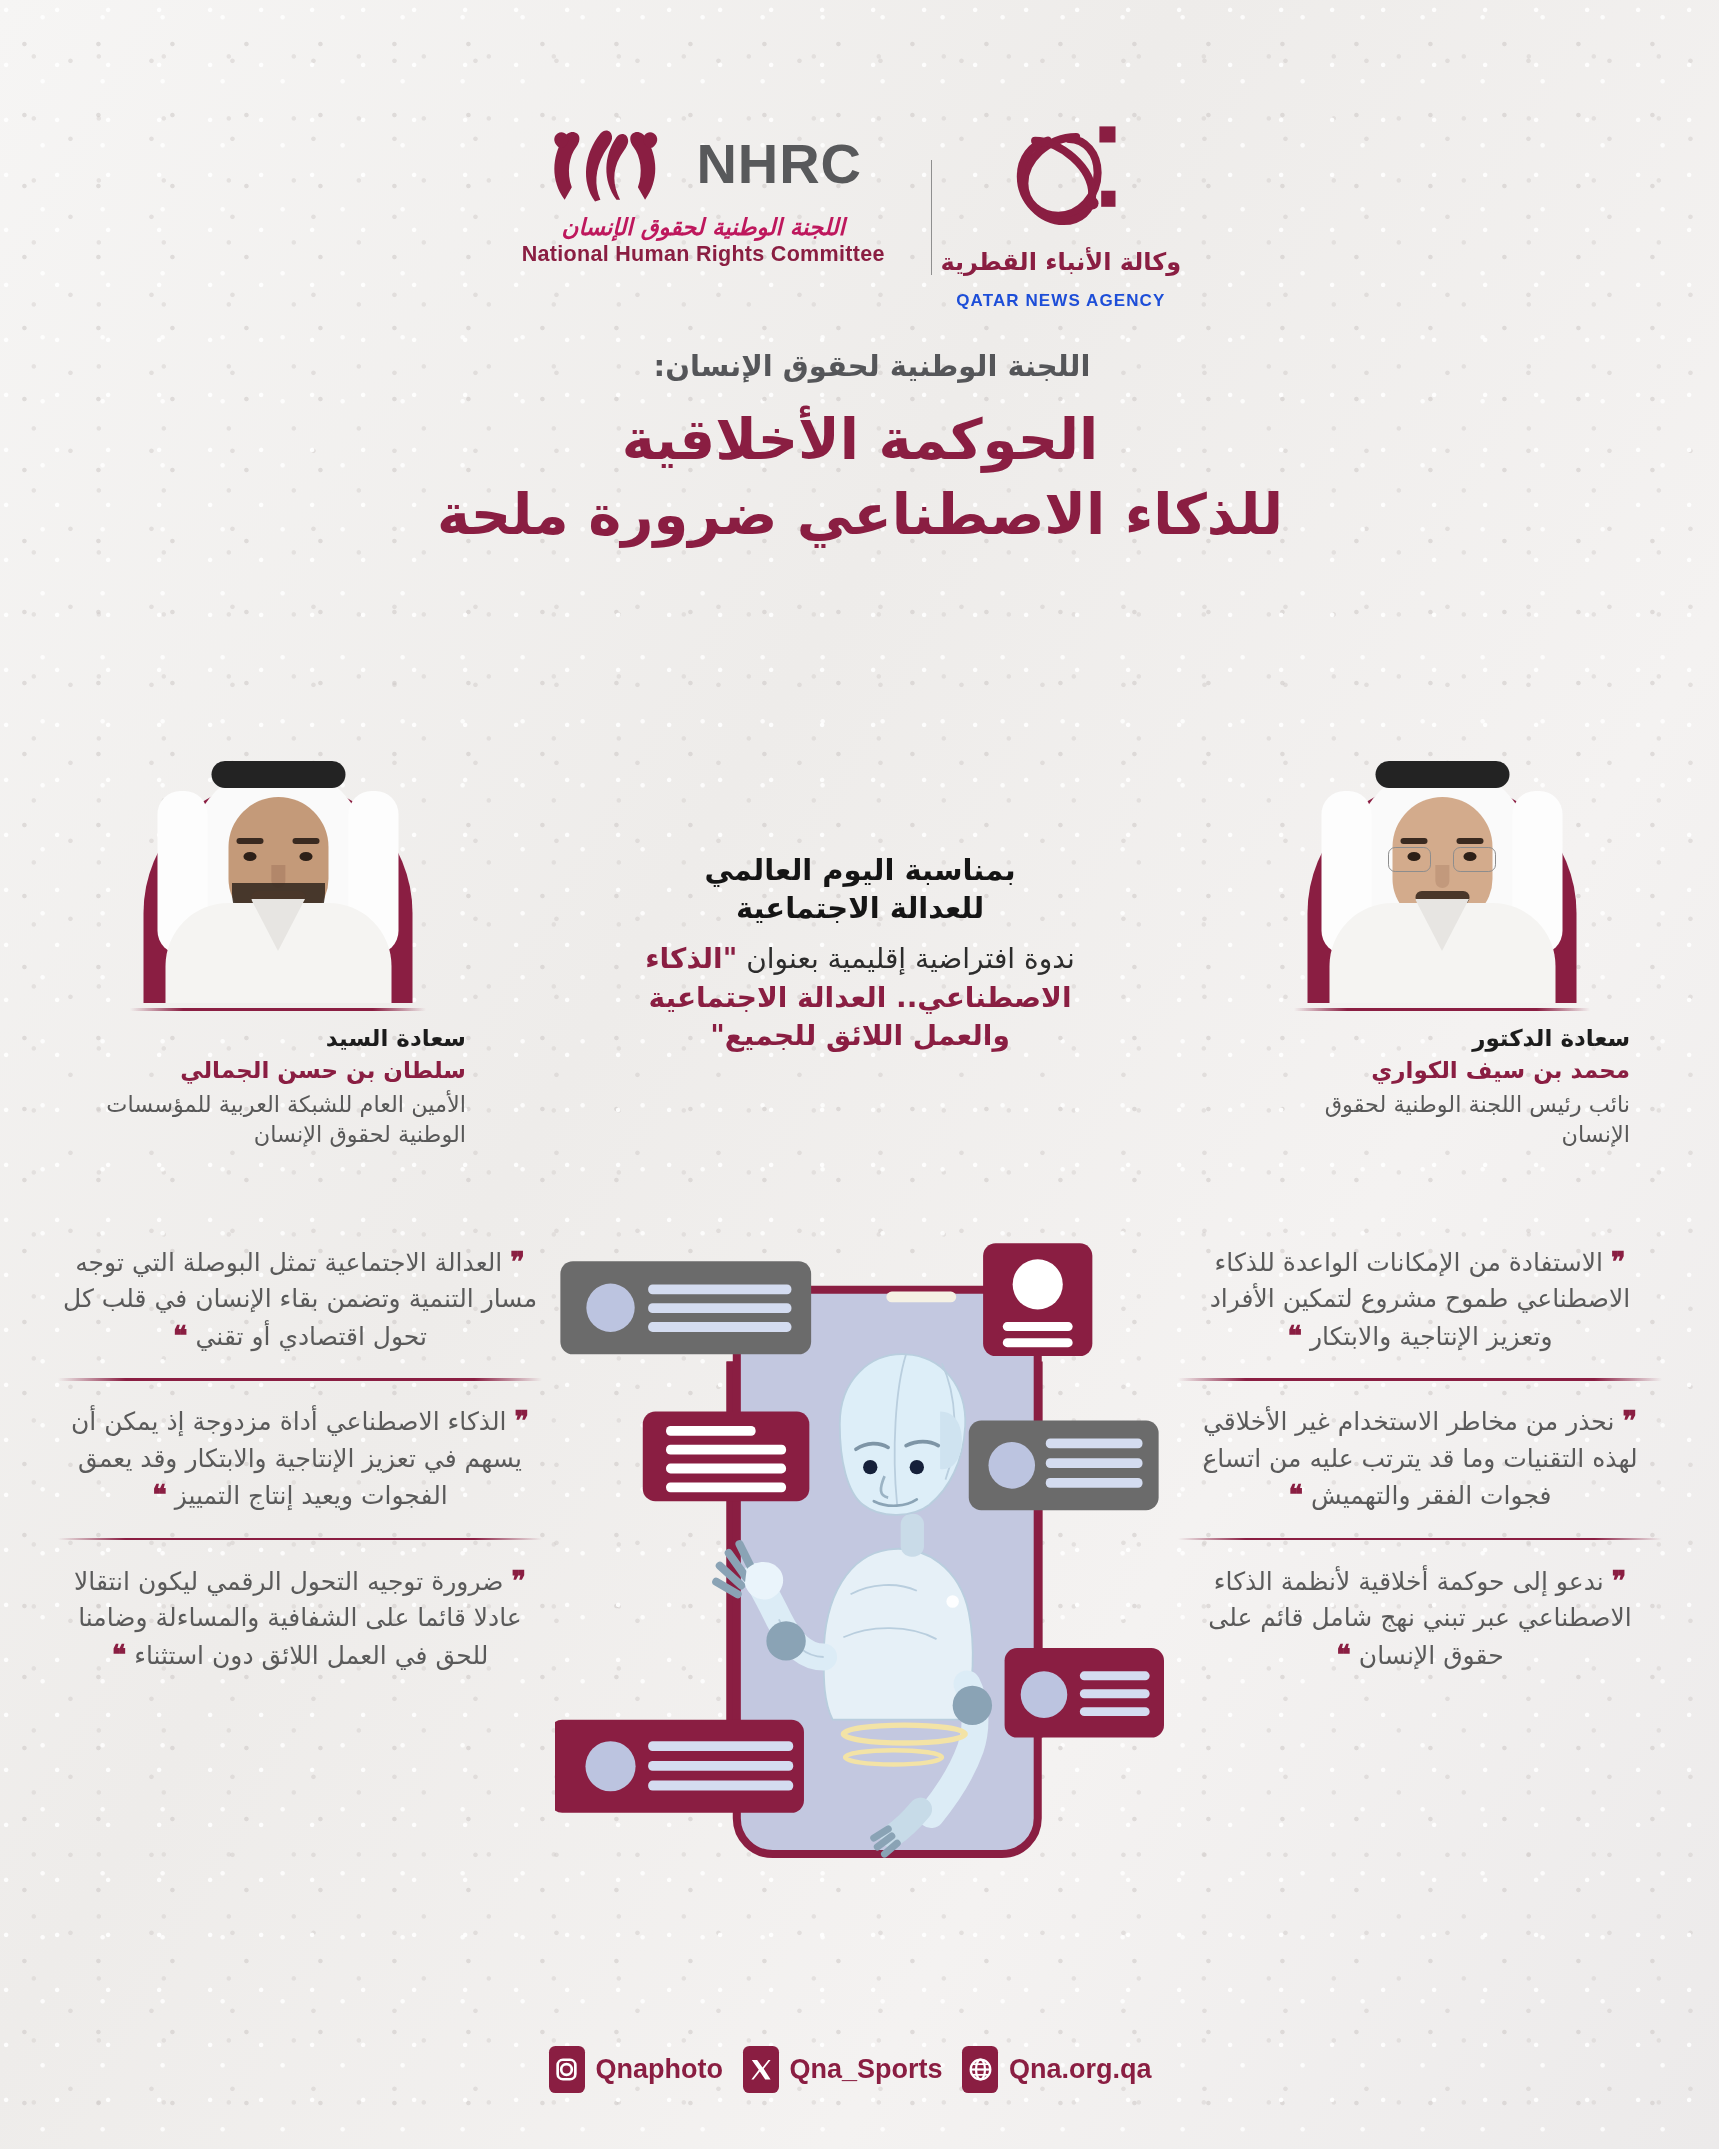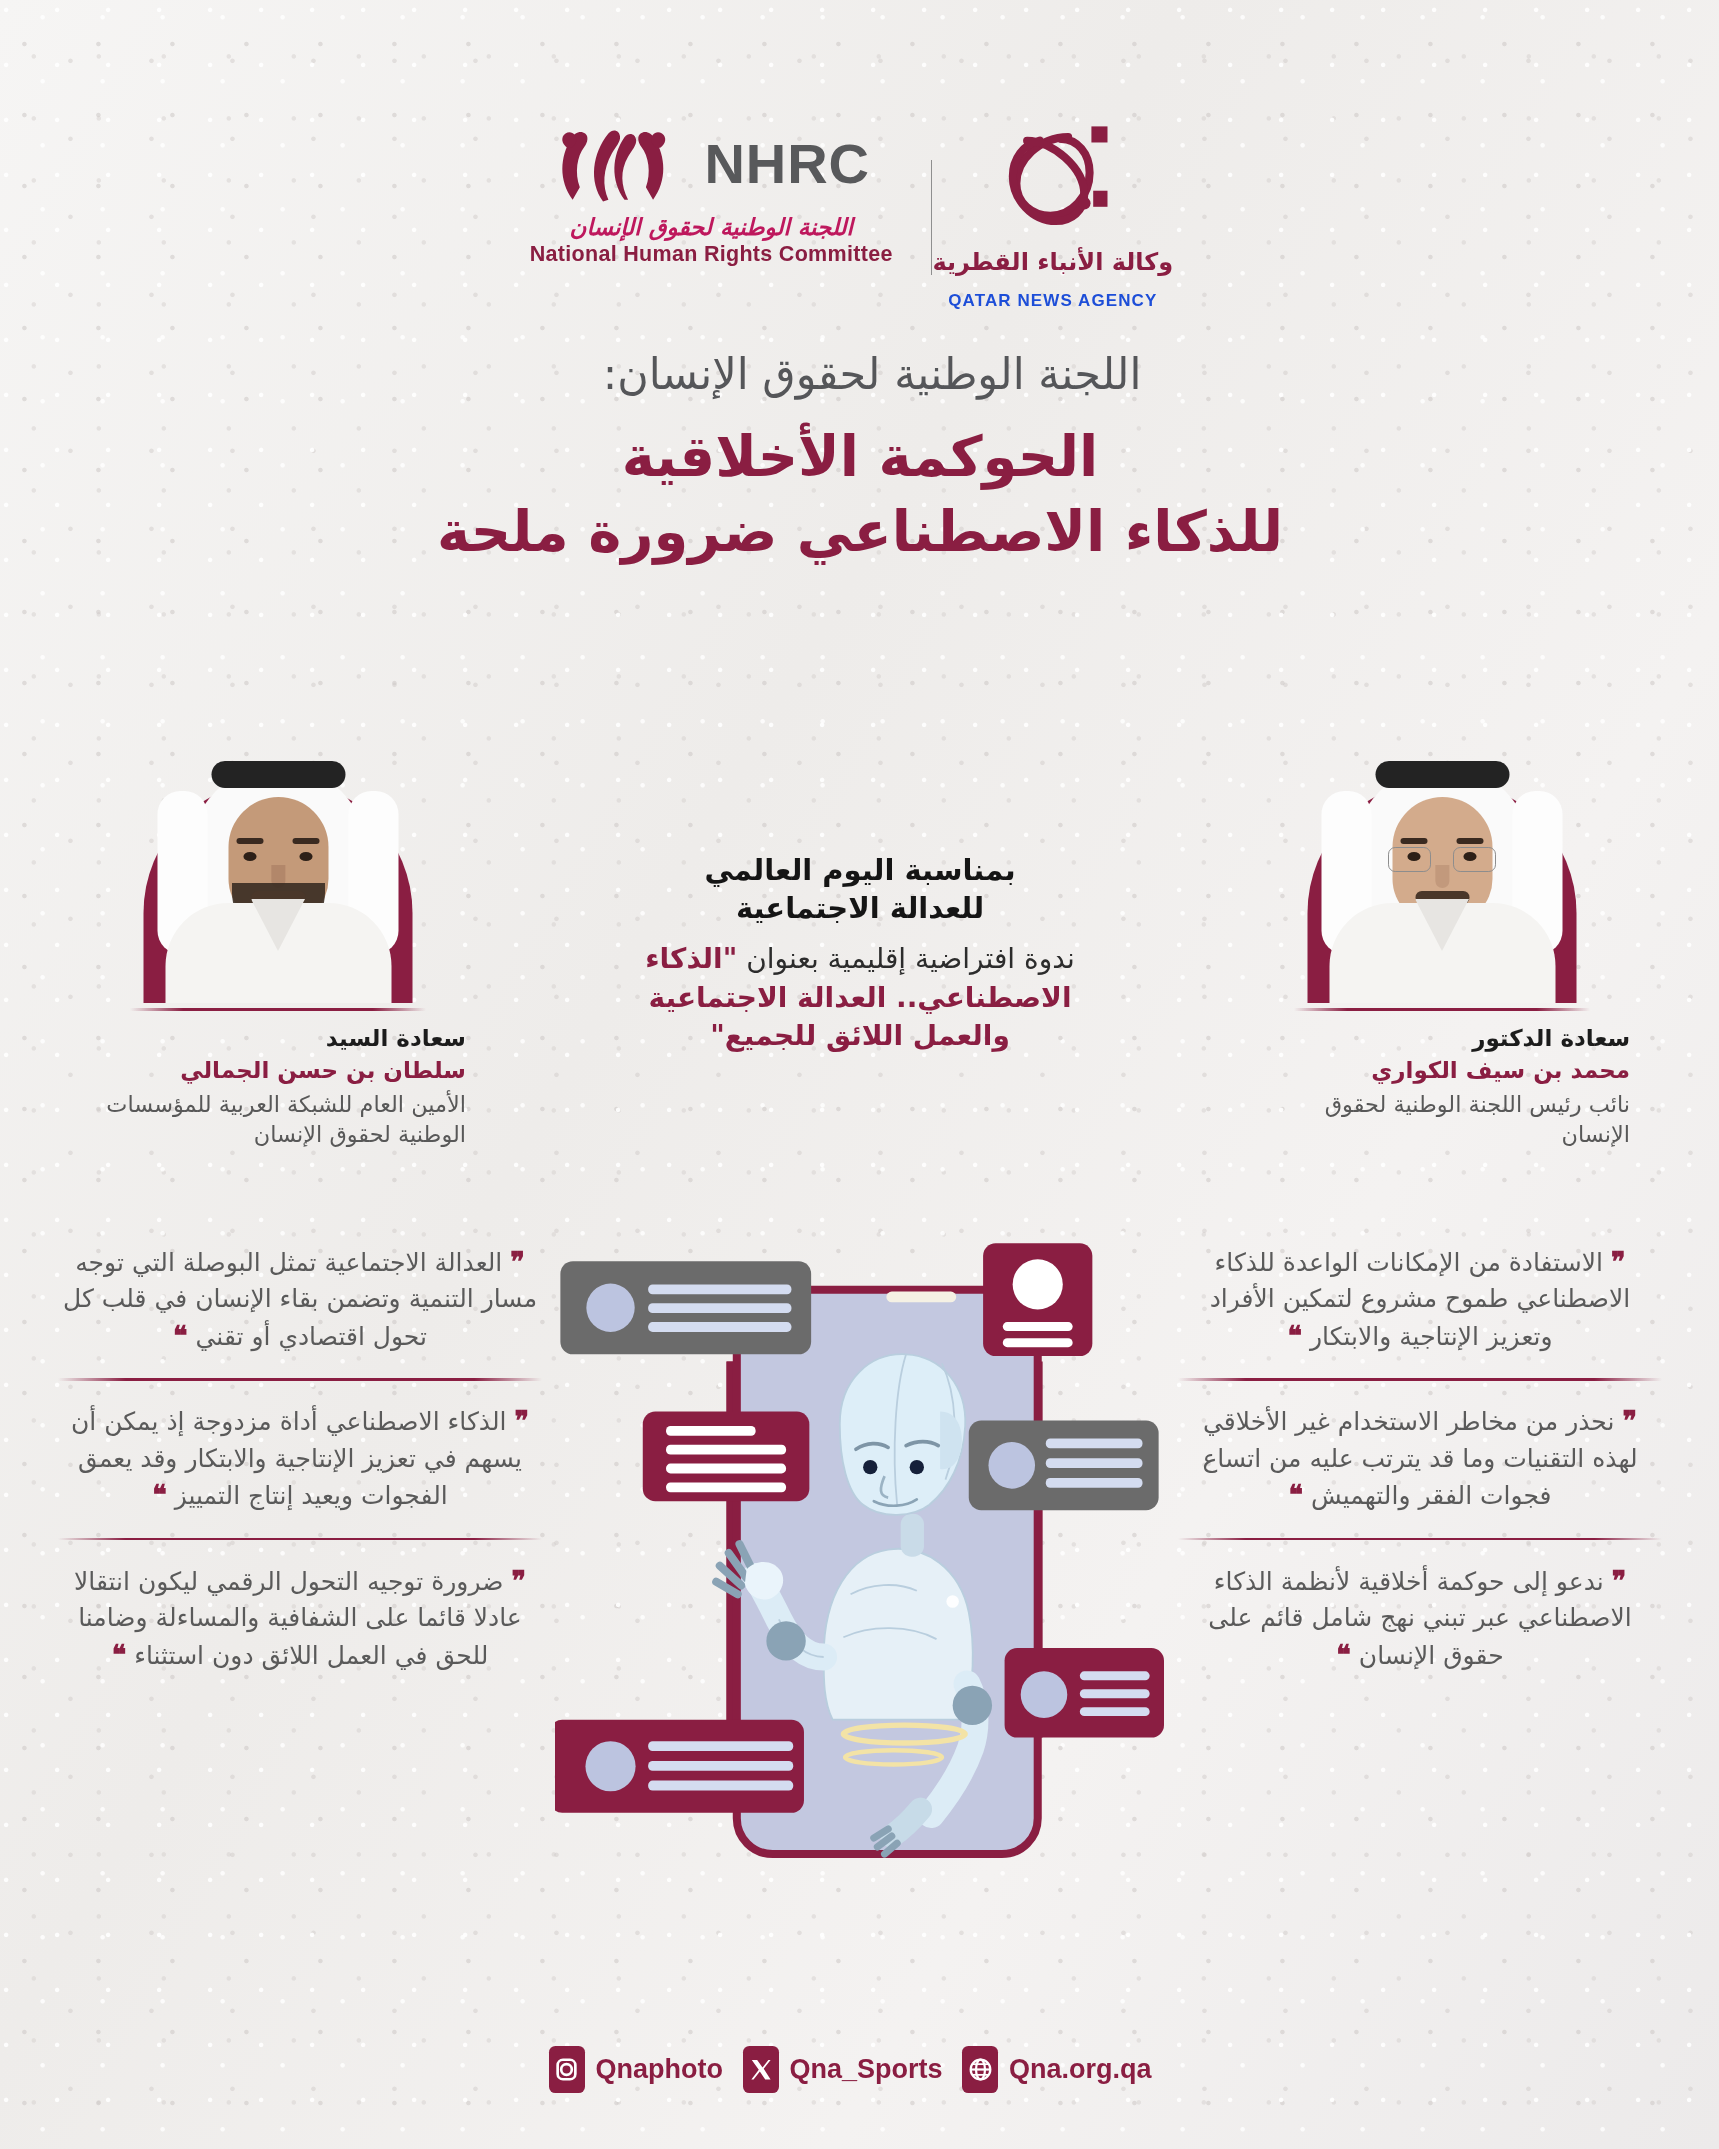--- a/index.html
+++ b/index.html
@@ -32,21 +32,21 @@
 
   .page { position: absolute; inset: 0; }
 
   
   .logo-bar {
     position: absolute;
     top: 121px; left: 0; right: 17px;
     display: flex;
     justify-content: center;
     align-items: flex-start;
-    gap: 0;
+    gap: 8px;
   }
   .logo-block { display: flex; flex-direction: column; align-items: center; }
   .nhrc-block { padding-right: 38px; }
   .qna-block { }
   .logo-divider {
     width: 1.8px; height: 115px;
     background: #8f8f8f;
     align-self: center;
     margin-top: 3.6px;
   }
@@ -68,21 +68,21 @@
   .qna-ar { font-size: 24px; color: #8A1E42; font-weight: bold; margin-top: 9px; }
   .qna-en {
     font-size: 17px; color: #1d4ed8; font-weight: bold;
     letter-spacing: 1.1px; margin-top: 15px;
     font-family: "Liberation Sans", sans-serif;
   }
 
   
   .headline { position: absolute; top: 349px; left: 0; right: 0; text-align: center; direction: rtl; }
   .hl-kicker {
-    font-size: 43px; font-weight: normal; color: #555659;
+    font-size: 29px; font-weight: bold; color: #555659;
     letter-spacing: 0px; line-height: 1.2; margin-left: 24px;
   }
   .hl-main1 {
     font-size: 56px; font-weight: bold; color: #8A1E42;
     margin-top: 23px; line-height: 1.18;
   }
   .hl-main2 {
     font-size: 56px; font-weight: bold; color: #8A1E42;
     margin-top: 9px; line-height: 1.18;
   }

